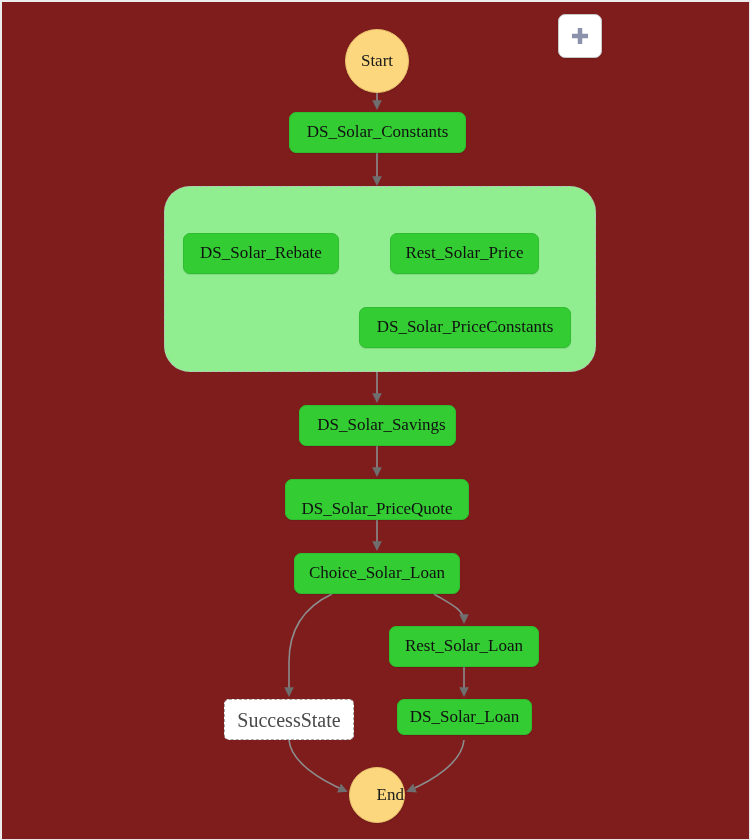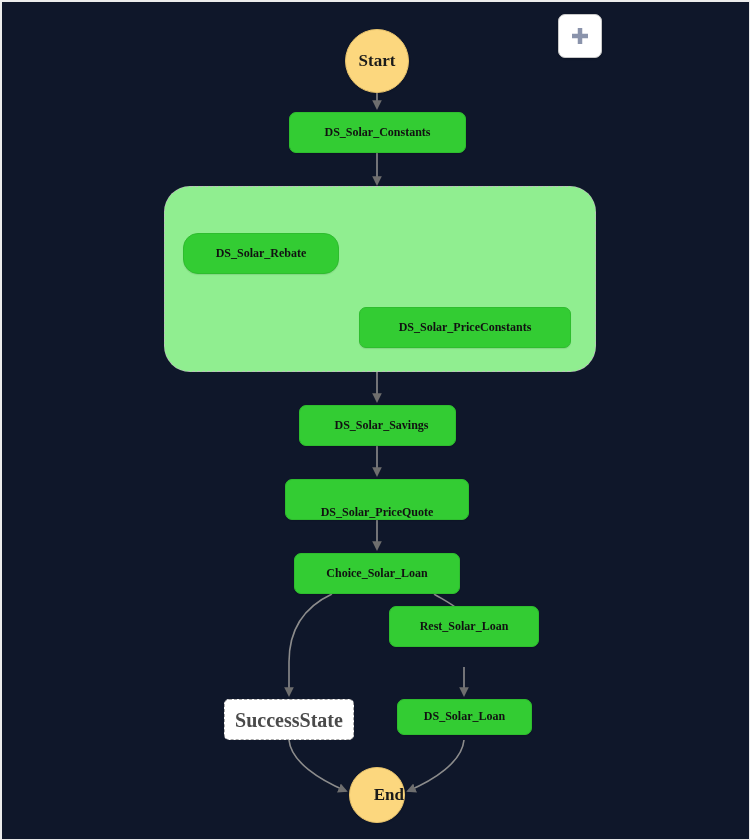--- a/index.html
+++ b/index.html
@@ -12,26 +12,25 @@
     width: 750px;
     height: 840px;
     font-family: "Liberation Serif", "DejaVu Serif", serif;
     overflow: hidden;
   }
   #canvas {
     position: relative;
     width: 750px;
     height: 840px;
     box-sizing: border-box;
-    background: #0f172a;
+    background: #7f1d1d;
     border: 1px solid #e9e9e9;
     border-top: 2px solid #ececec;
     border-left: 2px solid #ececec;
     overflow: hidden;
-    font-weight: bold;
   }
   #edge-layer {
     position: absolute;
     left: 0;
     top: 0;
     width: 750px;
     height: 840px;
     pointer-events: none;
   }
   .node {
@@ -42,21 +41,21 @@
     justify-content: center;
     text-align: center;
     line-height: 1.1;
     user-select: none;
   }
   .node-task {
     background: #33cc33;
     border: 1px solid #2ebd2e;
     border-radius: 7px;
     color: #111111;
-    font-size: 12px;
+    font-size: 17px;
     box-shadow: 0 1px 1px rgba(0,0,0,0.10);
   }
   .node-terminal {
     background: #fcd77e;
     border: 1px solid #e8c36c;
     border-radius: 50%;
     color: #1a1a1a;
     font-size: 17px;
     box-shadow: 0 1px 2px rgba(0,0,0,0.10);
   }
@@ -130,36 +129,39 @@
   </svg>
 
   <div class="group-box" style="left: 162px; top: 184px; width: 432px; height: 186px;"></div>
 
   <div class="node node-terminal" style="left: 343px; top: 27px; width: 64px; height: 64px;">
     <span>Start</span>
   </div>
   <div class="node node-task" style="left: 287px; top: 110px; width: 177px; height: 41px;">
     <span>DS_Solar_Constants</span>
   </div>
-  <div class="node node-task" style="left: 181px; top: 231px; width: 156px; height: 41px; border-radius: 15px;">
+  <div class="node node-task" style="left: 181px; top: 231px; width: 156px; height: 41px;">
     <span>DS_Solar_Rebate</span>
+  </div>
+  <div class="node node-task" style="left: 388px; top: 231px; width: 149px; height: 41px;">
+    <span>Rest_Solar_Price</span>
   </div>
   <div class="node node-task" style="left: 357px; top: 305px; width: 212px; height: 41px; border-radius: 7px;">
     <span>DS_Solar_PriceConstants</span>
   </div>
   <div class="node node-task" style="left: 297px; top: 403px; width: 157px; height: 41px; padding-left: 8px;">
     <span>DS_Solar_Savings</span>
   </div>
   <div class="node node-task" style="left: 283px; top: 477px; width: 184px; height: 41px; align-items: flex-end;">
     <span>DS_Solar_PriceQuote</span>
   </div>
   <div class="node node-task" style="left: 292px; top: 551px; width: 166px; height: 41px;">
     <span>Choice_Solar_Loan</span>
   </div>
-  <div class="node node-task" style="left: 387px; top: 604px; width: 150px; height: 41px;">
+  <div class="node node-task" style="left: 387px; top: 624px; width: 150px; height: 41px;">
     <span>Rest_Solar_Loan</span>
   </div>
   <div class="node node-stub" style="left: 222px; top: 697px; width: 130px; height: 41px;">
     <span>SuccessState</span>
   </div>
   <div class="node node-task" style="left: 395px; top: 697px; width: 135px; height: 36px;">
     <span>DS_Solar_Loan</span>
   </div>
   <div class="node node-terminal" style="left: 347px; top: 765px; width: 56px; height: 56px; justify-content: flex-end;">
     <span>End</span>

